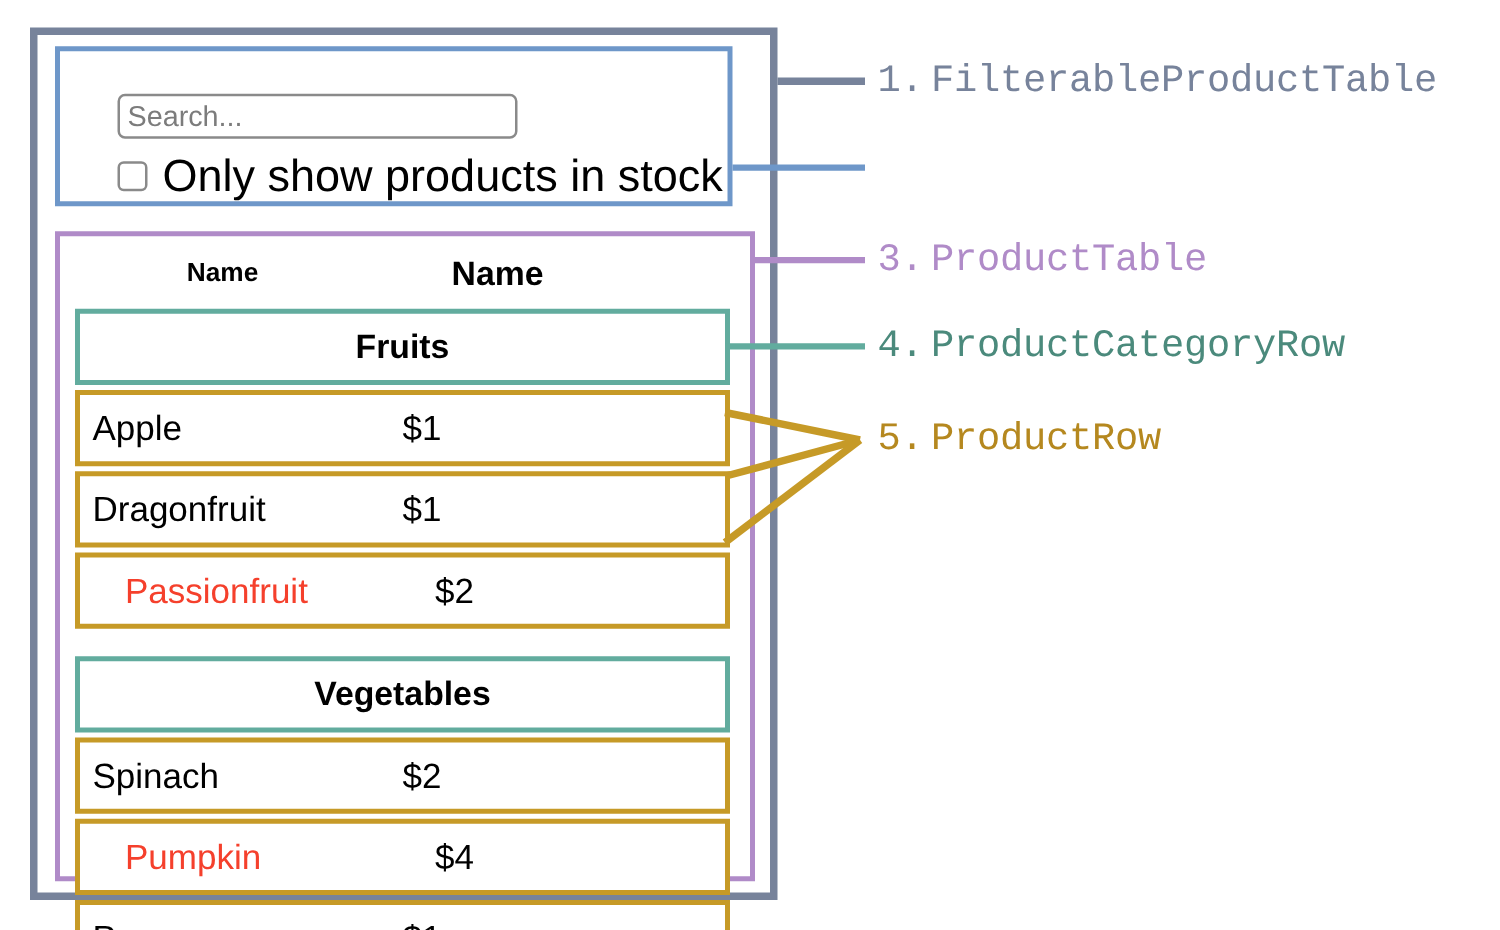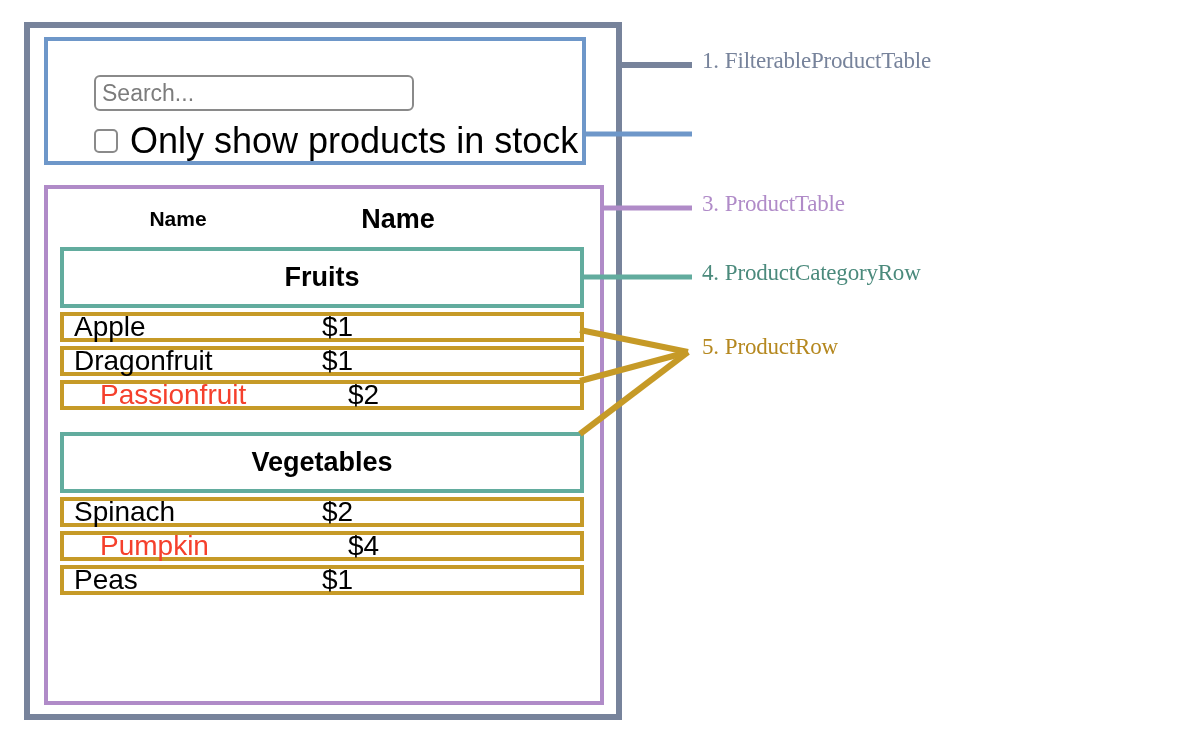--- a/index.html
+++ b/index.html
@@ -163,21 +163,21 @@
     font-size: 27px;
     font-weight: bold;
     color: #000000;
     text-align: center;
   }
 
   .prod-row {
     box-sizing: border-box;
     border: 4px solid #C69A27;
     background: #ffffff;
-    height: 30px;
+    height: 61px;
     display: flex;
     align-items: center;
     margin-bottom: 4px;
   }
   .prod-row .p-name {
     width: 248px;
     padding-left: 10px;
     font-size: 28px;
     color: #000000;
     white-space: nowrap;
@@ -191,22 +191,22 @@
     color: #000000;
   }
 
   .group-gap {
     height: 18px;
   }
 
   
   .legend-label {
     position: absolute;
-    font-family: Liberation Serif, serif;
-    font-size: 23px;
+    font-family: Liberation Mono, monospace;
+    font-size: 31px;
     font-weight: 400;
     letter-spacing: -0.2px;
     white-space: nowrap;
     z-index: 6;
   }
   .lg-num { margin-right: 6px; }
 </style>
 </head>
 <body>
 

